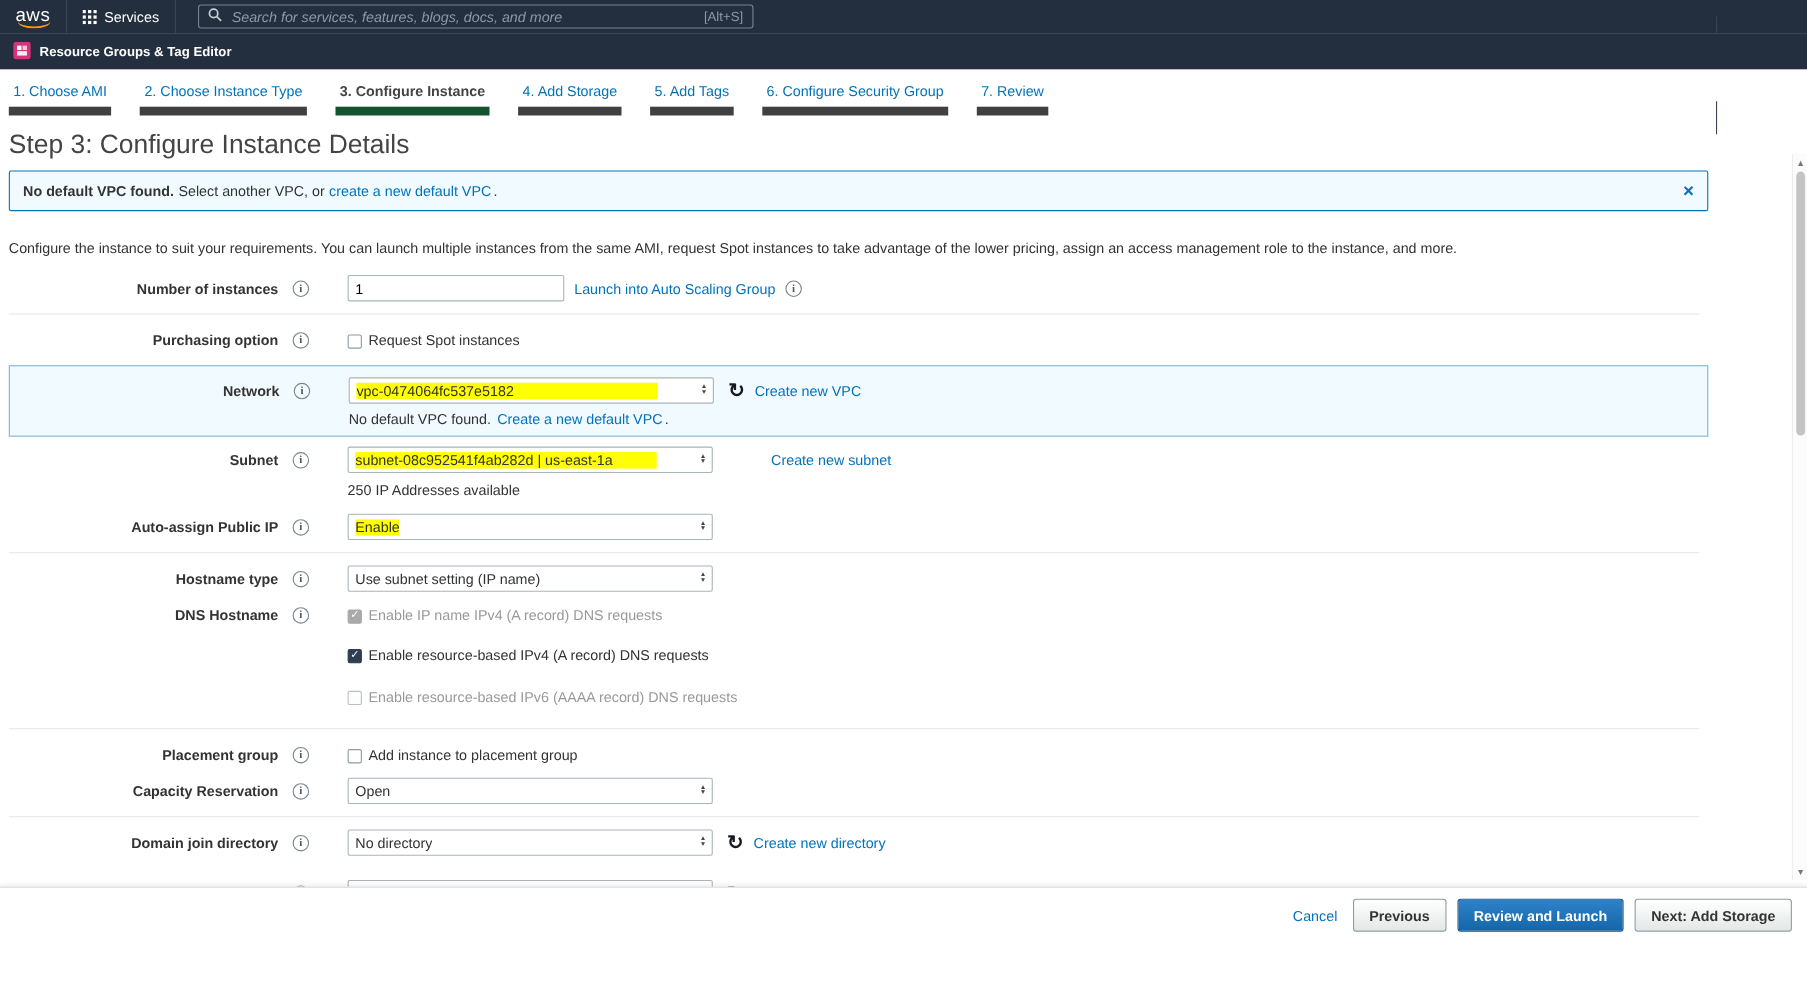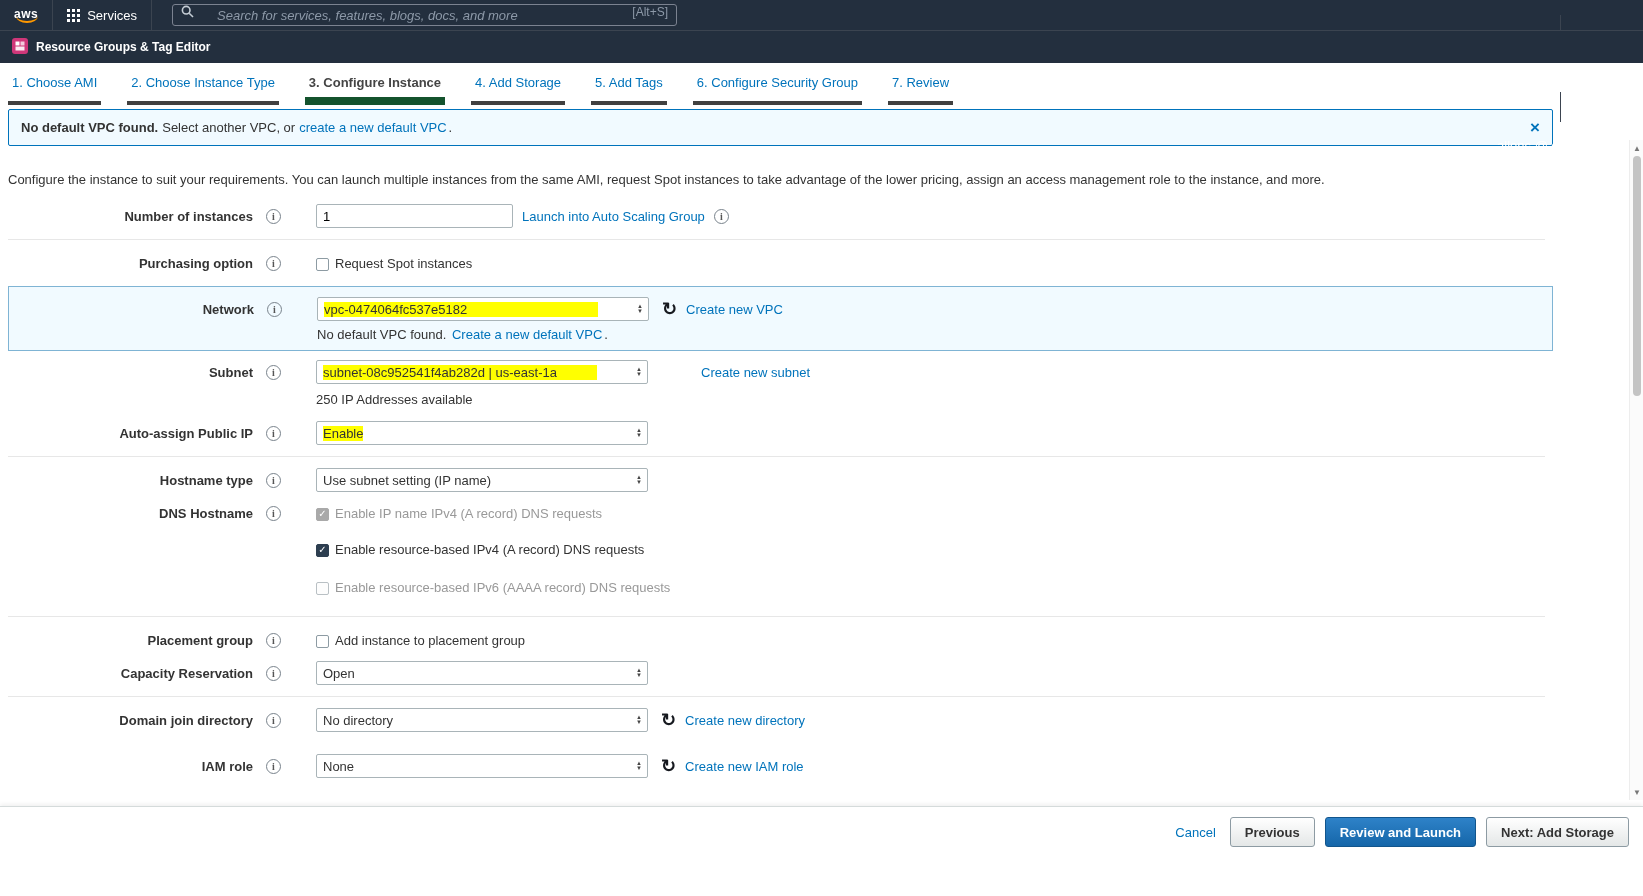--- a/index.html
+++ b/index.html
@@ -1,47 +1,47 @@
 <!DOCTYPE html>
 <html><head>
 <meta charset="utf-8">
 <style>
   * { box-sizing: border-box; }
   html,body { margin:0; padding:0; width:1643px; height:896px; overflow:hidden;
     font-family:"Liberation Sans", sans-serif; font-size:13px; color:#333; background:#fff; }
 
   
   .topnav { height:30px; background:#232f3e; display:flex; align-items:center; padding:0 10px; color:#fff; position:relative; z-index:30; }
-  .logo { font-weight:bold; font-size:12px; letter-spacing:.5px; position:relative; padding:0 8px 3px 4px; cursor:pointer; }
+  .logo { font-weight:normal; font-size:17px; letter-spacing:.5px; position:relative; padding:0 8px 3px 4px; cursor:pointer; }
   .logo::after { content:""; position:absolute; left:6px; right:8px; bottom:1px; height:5px;
     border-bottom:2px solid #ff9900; border-radius:0 0 50% 50% / 0 0 100% 100%; }
   .nav-sep { width:1px; height:30px; background:#3b4450; margin:0 6px; }
   .services { display:flex; align-items:center; gap:7px; padding:0 8px; cursor:pointer; font-size:13px; }
   .grid-icon svg { display:block; }
-  .search { display:flex; width:505px; height:22px; border:1px solid #7b8290; border-radius:3px; margin-left:14px; padding:0 8px; gap:21px; }
+  .search { display:flex; align-items:center; width:505px; height:22px; border:1px solid #7b8290; border-radius:3px; margin-left:14px; padding:0 8px; gap:7px; }
   .search input { flex:1; background:transparent; border:none; outline:none; color:#fff; font-size:13px; font-family:"Liberation Sans",sans-serif; }
   .search input::placeholder { color:#8d99a8; font-style:italic; }
   .shortcut { color:#8d99a8; font-size:12px; }
   .nav-right { margin-left:auto; display:flex; align-items:center; gap:16px;flex-direction:column; }
   .navicon { display:inline-flex; align-items:center; justify-content:center; width:32px; height:30px; cursor:pointer; position:relative; }
   .help-icon::before { content:"?"; display:inline-flex; align-items:center; justify-content:center;
     width:15px; height:15px; border:1.5px solid #fff; border-radius:50%; font-size:10px; font-weight:bold; }
   .dot { position:absolute; top:5px; right:7px; width:6px; height:6px; border-radius:50%; background:#44b9d6; }
   .region, .account { padding:0 10px; cursor:pointer; white-space:nowrap; font-size:13px; }
   .caret::after { content:"▾"; margin-left:6px; font-size:10px; }
 
   
   .subnav { height:33px; background:#232f3e; border-top:1px solid #3b4450; display:flex; align-items:center; gap:8px; padding:0 12px; color:#fff; position:relative; z-index:30; }
   .subnav-label { font-size:12px; font-weight:bold; cursor:pointer; }
 
   
   .content { position:relative; height:833px; overflow:hidden; padding-left:8px; }
 
   .tabstrip { display:flex; gap:26px; padding-top:6px; margin-bottom:4px; }
-  .tab { padding:6px 4px 7px; color:#0073bb; border-bottom:4px solid #404040; cursor:pointer; white-space:nowrap; }
+  .tab { padding:6px 4px 7px; color:#0073bb; border-bottom:8px solid #404040; cursor:pointer; white-space:nowrap; }
   .tab.active { color:#444; font-weight:bold; border-bottom:8px solid #14532d; cursor:default; }
 
   .page-title { font-size:24px; font-weight:400; color:#444; margin:13px 0 9px 0; }
 
   .alert { width:1545px; border:1px solid #0073bb; background:#f1faff; border-radius:2px;
     display:flex; align-items:center; padding:9px 12px; margin-bottom:26px; }
   .alert b { margin-right:4px; }
   .alert .link { margin:0 2px 0 4px; }
   .alert-close { margin-left:auto; color:#0073bb; font-weight:bold; font-size:17px; line-height:1; cursor:pointer; }
 
@@ -182,20 +182,21 @@
   <div class="tabstrip">
     <span class="tab">1. Choose AMI</span>
     <span class="tab">2. Choose Instance Type</span>
     <span class="tab active">3. Configure Instance</span>
     <span class="tab">4. Add Storage</span>
     <span class="tab">5. Add Tags</span>
     <span class="tab">6. Configure Security Group</span>
     <span class="tab">7. Review</span>
   </div>
 
+  <h1 class="page-title">Step 3: Configure Instance Details</h1>
 
   <div class="alert">
     <b>No default VPC found.</b>
     <span>Select another VPC, or</span>
     <a class="link">create a new default VPC</a>
     <span>.</span>
     <span class="alert-close">×</span>
   </div>
 
   <p class="description">Configure the instance to suit your requirements. You can launch multiple instances from the same AMI, request Spot instances to take advantage of the lower pricing, assign an access management role to the instance, and more.</p>

